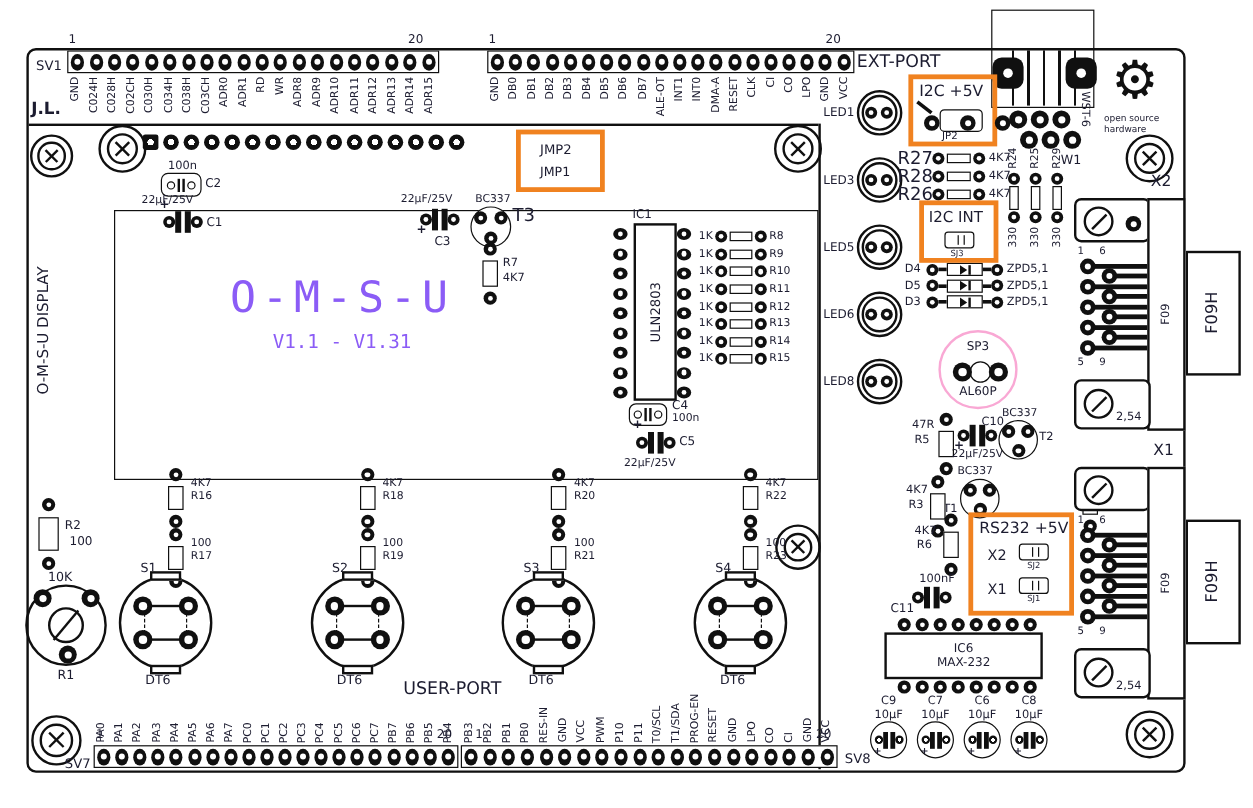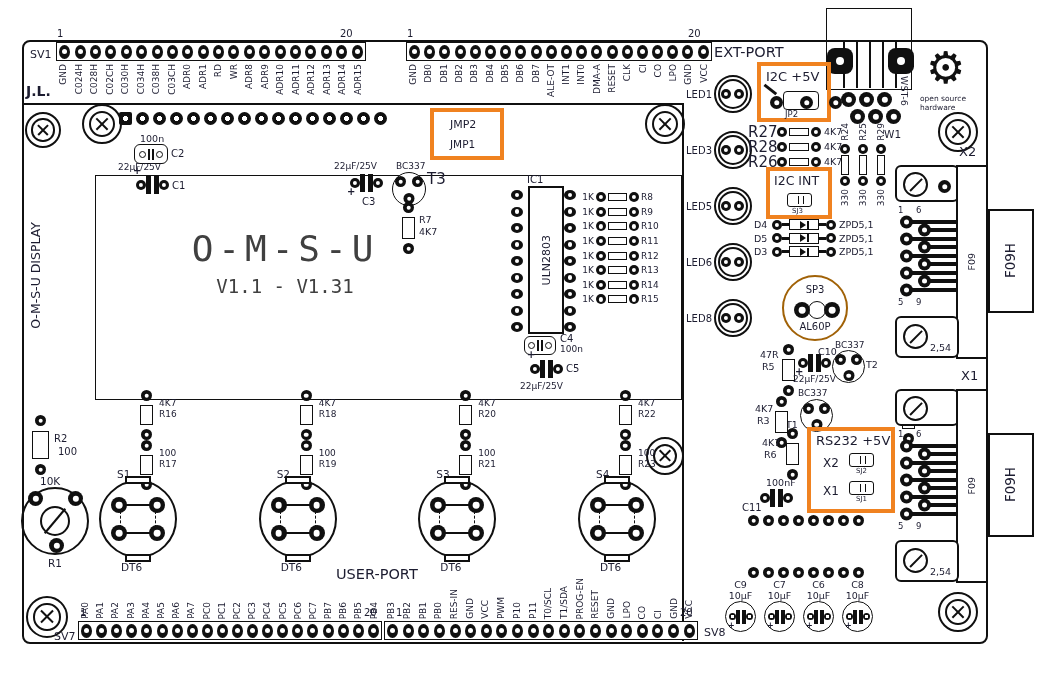--- a/index.html
+++ b/index.html
@@ -100,25 +100,25 @@
 .scr::before{content:"";position:absolute;left:50%;top:50%;width:80%;height:2px;background:#101010;transform:translate(-50%,-50%) rotate(-45deg)}
 .tab9{position:absolute;border:2px solid #101010;border-radius:6px;background:#fff}
 .dbw{position:absolute;height:4px;background:#101010}
 .dbw::before{content:"";position:absolute;left:-4px;top:50%;transform:translateY(-50%);width:13px;height:13px;border-radius:50%;background:#101010}
 .dbw::after{content:"";position:absolute;left:0;top:50%;transform:translateY(-50%);width:5px;height:5px;border-radius:50%;background:#fff}
 .body9{position:absolute;border:2px solid #101010;background:#fff;display:flex;align-items:center;justify-content:center}
 .hexpad{position:absolute;background:#101010;border-radius:30%}
 .hexpad::after{content:"";position:absolute;inset:9px;background:#fff;border-radius:50%}
 .hatch{position:absolute;background:repeating-linear-gradient(90deg,#101010 0 2px,transparent 2px 13px)}
 .w1grid .pd{position:absolute}
-.titlebox{position:absolute;left:110px;top:228px;width:350px;text-align:center;font-family:"DejaVu Sans Mono",monospace;color:#404040}
+.titlebox{position:absolute;left:110px;top:228px;width:350px;text-align:center;font-family:"DejaVu Sans Mono",monospace;color:#8b5cf6}
 .t1{font-size:36px;letter-spacing:5px}
 .t2{font-size:22px;margin-top:10px}
-.t3{font-size:19px;margin-top:6px}
-.spk{position:absolute;width:66px;height:66px;border:2px solid #a16207;border-radius:50%}
+.t3{font-size:16px;margin-top:6px}
+.spk{position:absolute;width:66px;height:66px;border:2px solid #f9a8d4;border-radius:50%}
 .spk .tt{position:absolute;width:100%;text-align:center;font-size:10px}
 .spk .cc2{position:absolute;left:24px;top:24px;width:18px;height:18px;border:1.8px solid #101010;border-radius:50%}
 .spk .pd{position:absolute;top:25px}
 .rsrow{display:flex;align-items:flex-start;height:28px}
 .rsrow .rport{width:26px;font-size:12px;padding-top:3px}
 .rsrow .sjw{display:flex;flex-direction:column;align-items:center;font-size:7px}
 .gear{position:absolute;font-size:44px;line-height:1;color:#101010}
 .osh{position:absolute;width:60px;font-size:7.5px;line-height:1.25}
 </style>
 </head>
@@ -697,20 +697,24 @@
   <div class="icpads" style="left:748px;top:515px">
     <i class="pd"></i>
       <i class="pd"></i>
       <i class="pd"></i>
       <i class="pd"></i>
       <i class="pd"></i>
       <i class="pd"></i>
       <i class="pd"></i>
       <i class="pd"></i>
   </div>
+  <div class="body9" style="left:737px;top:527px;width:132px;height:39px;flex-direction:column;gap:1px;font-size:10px">
+    <span>IC6</span>
+    <span>MAX-232</span>
+  </div>
   <div class="icpads" style="left:748px;top:567px">
     <i class="pd"></i>
       <i class="pd"></i>
       <i class="pd"></i>
       <i class="pd"></i>
       <i class="pd"></i>
       <i class="pd"></i>
       <i class="pd"></i>
       <i class="pd"></i>
   </div>

